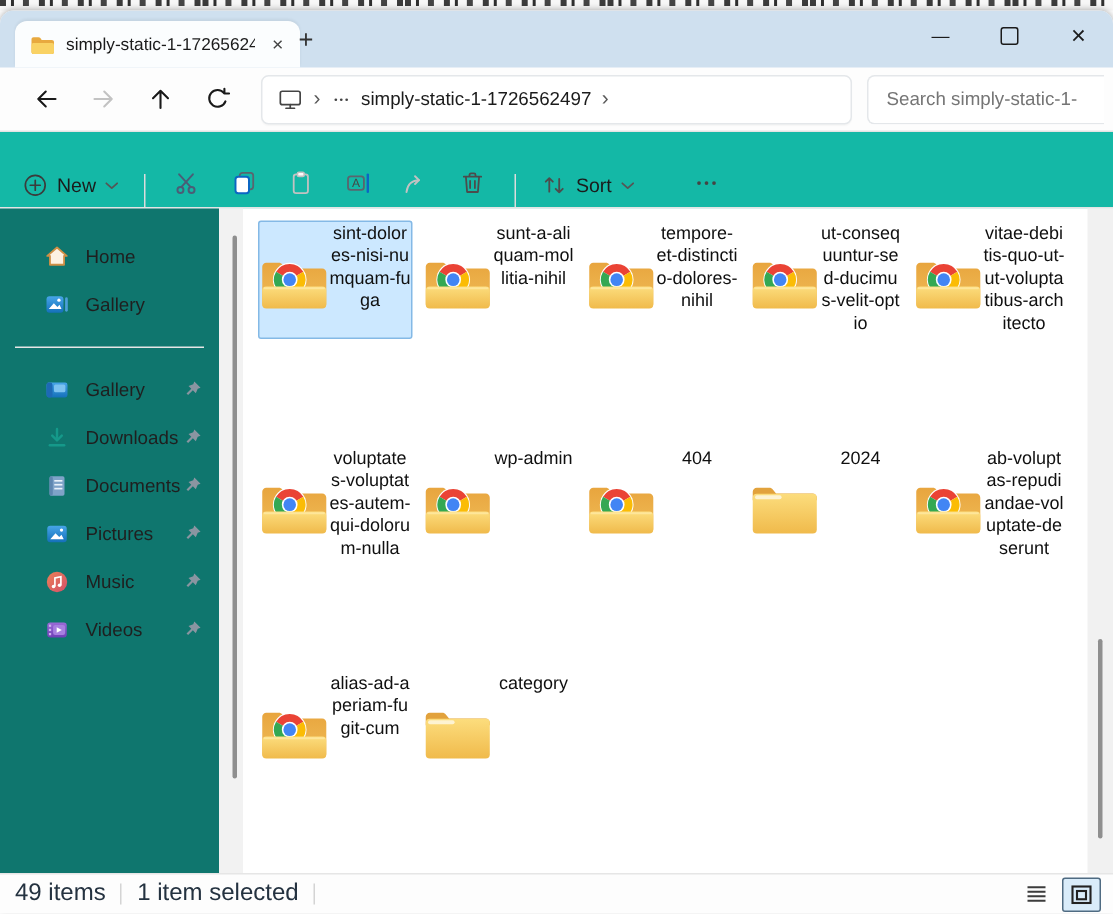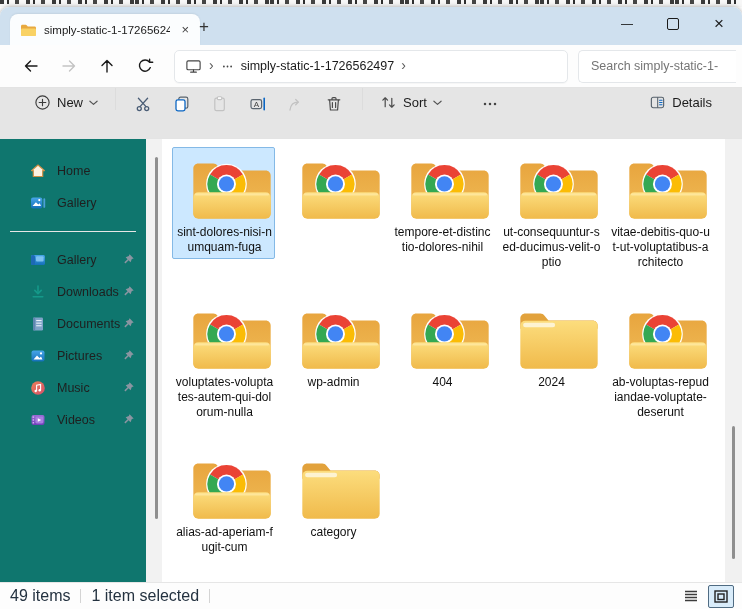--- a/index.html
+++ b/index.html
@@ -28,39 +28,39 @@
           border-bottom:1px solid #e3e3e3;flex:0 0 auto}
   .nico{width:38px;height:32px;display:flex;align-items:center;justify-content:center;border-radius:4px}
   .addr{height:31px;width:372px;margin-left:10px;background:#fff;border:1px solid #e4e7ea;border-radius:5px;
         display:flex;align-items:center;padding:0 10px;gap:7px;box-shadow:0 1px 1px rgba(0,0,0,.03)}
   .addr-text{font-size:12.5px;color:#1b1b1b;white-space:nowrap}
   .chev{font-size:14px;color:#5a5a5a;line-height:1;transform:translateY(-1px)}
   .search{height:31px;flex:1;margin-left:10px;background:#fff;border:1px solid #e4e7ea;border-radius:5px 0 0 5px;
           border-right:none;padding:0 12px;font-size:12.5px;font-family:Liberation Sans, sans-serif;color:#1b1b1b;outline:none;min-width:0}
   .search::placeholder{color:#757575}
   
-  .toolbar{height:50px;background:#e5e5e5;border-bottom:1px solid #e4e4e4;display:flex;align-items:flex-start;
-           padding:0 26px;flex:0 0 auto}
+  .toolbar{height:50px;background:#14b8a6;border-bottom:1px solid #e4e4e4;display:flex;align-items:flex-end;
+           padding:0 7px;flex:0 0 auto}
   .tbtn{display:flex;align-items:center;gap:6px;font-size:13px;color:#1b1b1b;padding:6px 8px;border-radius:4px}
   .ibtn{width:32px;height:32px;display:flex;align-items:center;justify-content:center;border-radius:4px;margin:0 3px}
   .tdiv{width:1px;height:22px;background:#dcdcdc;margin:0 9px}
   .details-group{margin-left:auto;display:flex;align-items:center;gap:6px;font-size:13px;padding:6px 4px}
   .more-btn{margin-left:24px}
   
   .bodyrow{flex:1;display:flex;min-height:0;background:#fff}
   .sidebar{width:146px;padding-top:16px;flex:0 0 auto;background:#0f766e}
   .sitem{height:32px;display:flex;align-items:center;padding-left:28px;gap:11px;font-size:12.5px;
          color:#1f1f1f;position:relative;border-radius:4px;margin:0 2px}
   .sitem .pin{position:absolute;right:9px;top:9px}
   .sdivider{height:1px;background:#e6e6e6;margin:12px 10px}
   .gutter{width:16px;background:#f2f2f2;position:relative;flex:0 0 auto}
   .gthumb{position:absolute;left:9px;width:3px;border-radius:2px;background:#8f8f8f}
   .content{flex:1;position:relative;padding:8px 0 0 10px;overflow:hidden}
   .grid{display:grid;grid-template-columns:repeat(5,109px);grid-auto-rows:150px}
-  .tile{width:101px;display:flex;flex-direction:column;align-items:flex-end;border:1px solid transparent;border-radius:2px;align-self:start}
+  .tile{width:101px;display:flex;flex-direction:row;align-items:flex-start;border:1px solid transparent;border-radius:2px;align-self:start}
   .tile.selected{background:#cce8ff;border-color:#84b9e6}
   .ficon{width:84px;height:69px;margin:7px 0 1px}
   .flabel{font-size:12px;line-height:15px;text-align:center;word-break:break-all;width:99px;color:#101010;margin-bottom:3px}
   .cscroll{width:17px;background:#f1f1f1;position:relative;flex:0 0 auto}
   .cthumb{position:absolute;left:7px;width:3px;border-radius:2px;background:#8f8f8f}
   
   .statusbar{height:26px;border-top:1px solid #e6e6e6;background:#fdfdfd;display:flex;align-items:center;
              padding:0 8px 0 10px;font-size:16px;color:#243240;flex:0 0 auto}
   .ssep{width:1px;height:14px;background:#d4d4d4;margin:0 10px}
   .sview{display:flex;align-items:center;gap:4px;margin-left:auto}
@@ -259,28 +259,20 @@
         <span>Sort</span>
         <svg width="9" height="6" style="color:#555">
             <use href="#chevdn"></use>
           </svg>
       </div>
       <div class="ibtn more-btn">
         <svg width="18" height="18">
             <use href="#dots3"></use>
           </svg>
       </div>
-      <div class="details-group">
-        <svg width="17" height="17" viewBox="0 0 18 18">
-            <rect x="2.5" y="3.5" width="13" height="11" rx="2" fill="none" stroke="#55606b" stroke-width="1.2"></rect>
-            <path d="M9.2 3.5v11" stroke="#55606b" stroke-width="1.1"></path>
-            <path d="M11.2 6.6h2.6M11.2 9h2.6M11.2 11.4h2.6" stroke="#0b66c3" stroke-width="1.2" stroke-linecap="round"></path>
-          </svg>
-        <span>Details</span>
-      </div>
     </div>
 
     <div class="bodyrow">
 
       <div class="sidebar">
         <div class="sitem">
           <svg width="16" height="16">
               <path d="M8 2 14.5 7.6H12.7V13.5H3.3V7.6H1.5Z" fill="#fdf2e2" stroke="#cf8f45" stroke-width="1.2" stroke-linejoin="round"></path>
             </svg>
           <span>Home</span>
@@ -378,20 +370,21 @@
           <div class="tile selected">
             <svg class="ficon" viewBox="0 0 76 62">
                 <use href="#f-chrome"></use>
               </svg>
             <div class="flabel">sint-dolores-nisi-numquam-fuga</div>
           </div>
           <div class="tile">
             <svg class="ficon" viewBox="0 0 76 62">
                 <use href="#f-chrome"></use>
               </svg>
+            <div class="flabel">sunt-a-aliquam-mollitia-nihil</div>
           </div>
           <div class="tile">
             <svg class="ficon" viewBox="0 0 76 62">
                 <use href="#f-chrome"></use>
               </svg>
             <div class="flabel">tempore-et-distinctio-dolores-nihil</div>
           </div>
           <div class="tile">
             <svg class="ficon" viewBox="0 0 76 62">
                 <use href="#f-chrome"></use>

